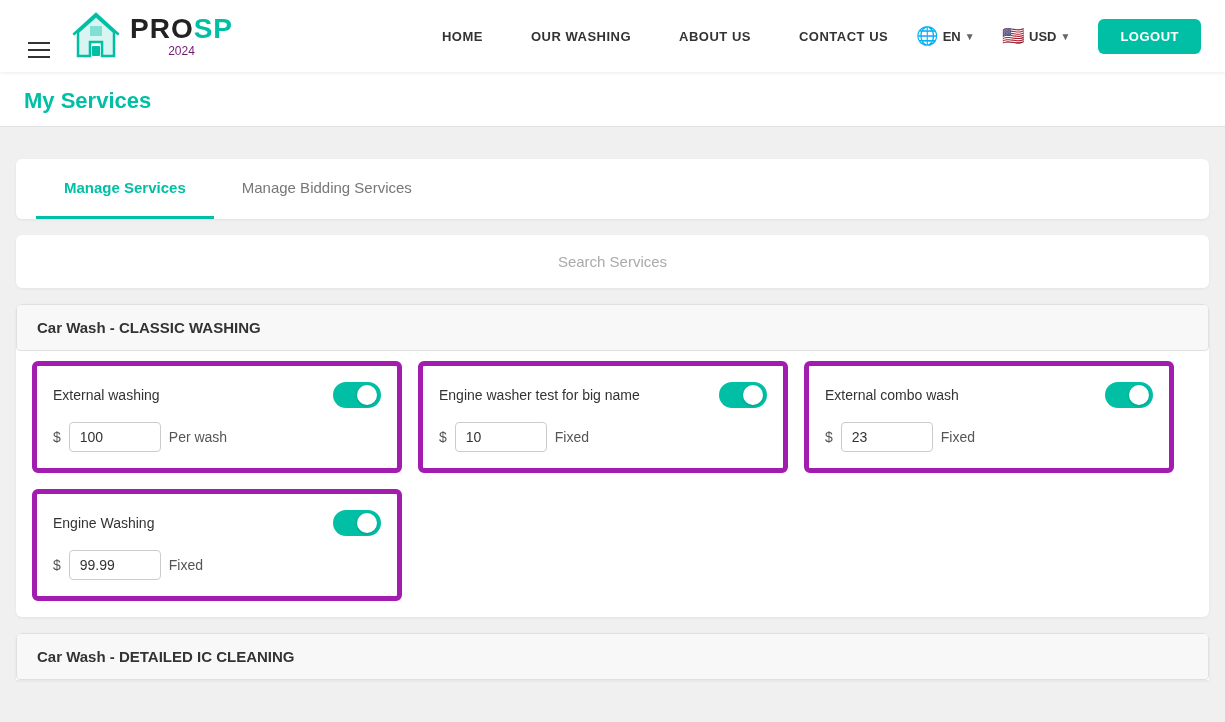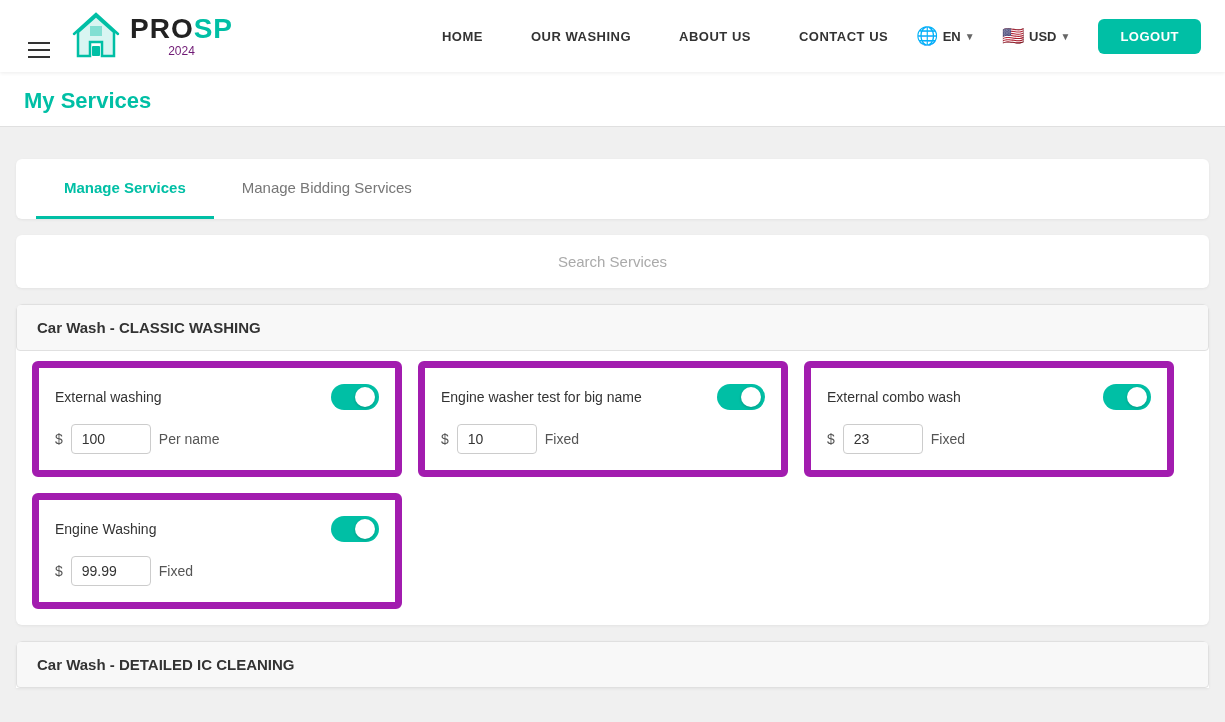--- a/index.html
+++ b/index.html
@@ -190,21 +190,21 @@
     .service-cards {
       display: flex;
       flex-wrap: wrap;
       gap: 16px;
       padding: 10px 16px 16px;
     }
 
     
     .service-card {
       background: #fff;
-      border: 7px solid #a21caf;
+      border: 5px solid #a21caf;
       border-radius: 6px;
       padding: 16px;
       width: 370px;
       min-height: 100px;
     }
     .service-card-header {
       display: flex;
       justify-content: space-between;
       align-items: center;
       margin-bottom: 14px;
@@ -249,21 +249,21 @@
     }
     .currency-symbol {
       font-size: 14px;
       color: #555;
       font-weight: 500;
     }
     .price-input {
       border: 1px solid #ccc;
       border-radius: 4px;
       padding: 6px 10px;
-      width: 80px;
+      width: 92px;
       font-size: 14px;
       color: #333;
       outline: none;
     }
     .price-type {
       font-size: 14px;
       color: #555;
     }
 
     
@@ -350,21 +350,21 @@
         <div class="service-card-header">
           <span class="service-name">External washing</span>
           <div class="toggle-switch">
             <div class="toggle-track"></div>
             <div class="toggle-thumb"></div>
           </div>
         </div>
         <div class="price-row">
           <span class="currency-symbol">$</span>
           <input type="text" class="price-input" value="100" style="">
-          <span class="price-type">Per name</span>
+          <span class="price-type">Per wash</span>
         </div>
       </div>
 
       <div class="service-card">
         <div class="service-card-header">
           <span class="service-name">Engine washer test for big name</span>
           <div class="toggle-switch">
             <div class="toggle-track"></div>
             <div class="toggle-thumb"></div>
           </div>

